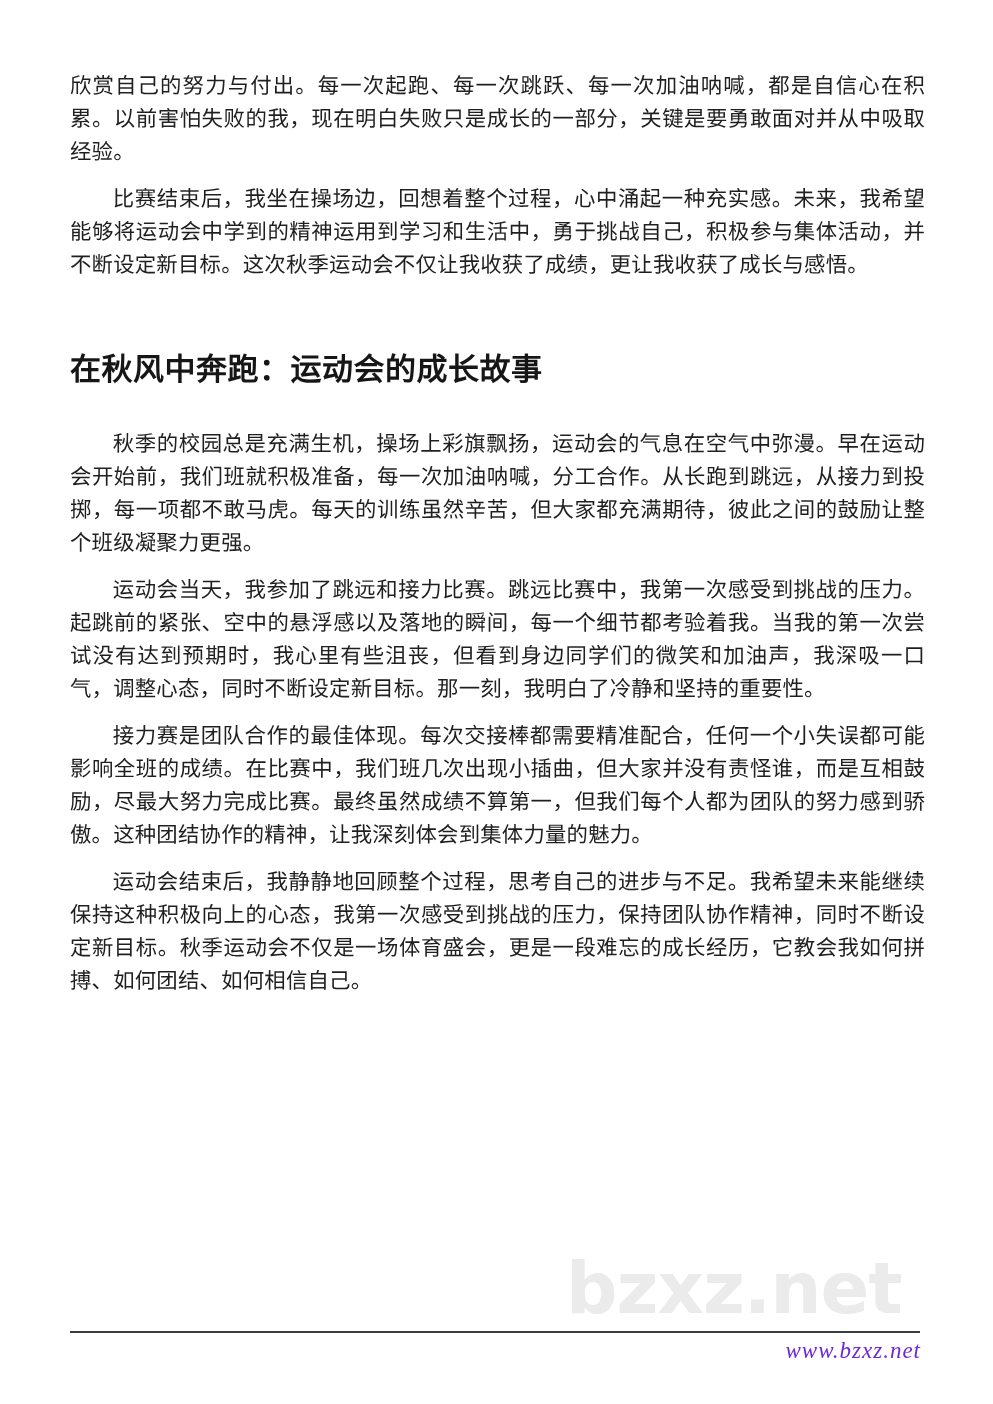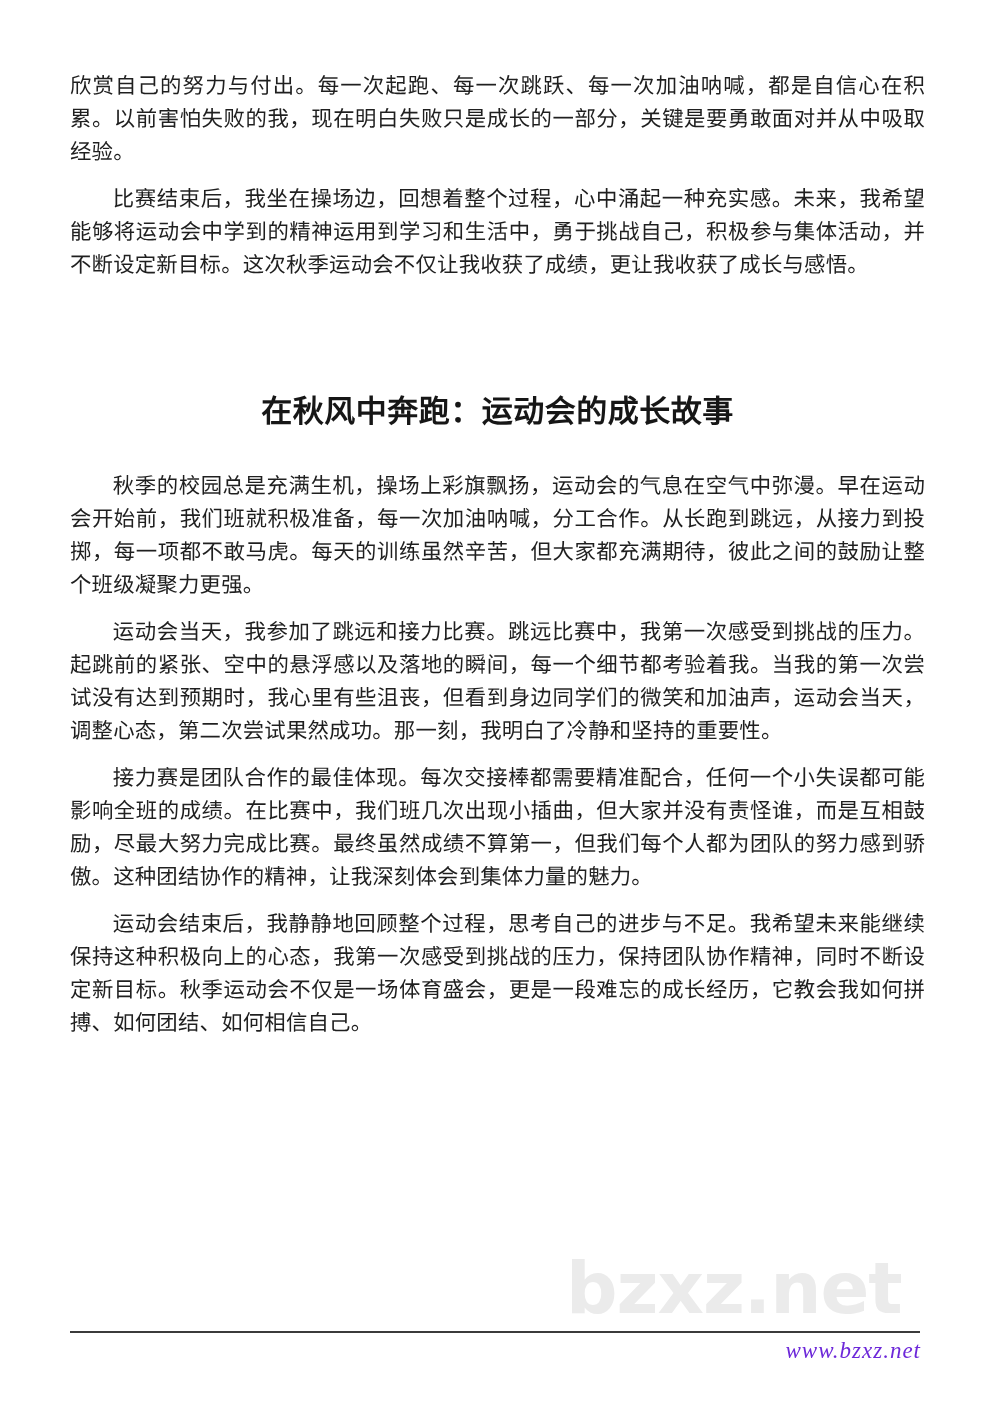--- a/index.html
+++ b/index.html
@@ -28,25 +28,25 @@
     font-size: 21.4px;
     line-height: 33px;
     text-align: justify;
     text-indent: 2em;
     letter-spacing: 0.2px;
   }
   .content p.leading-first {
     text-indent: 0;
   }
   h1.essay-title {
-    margin: 110px 0 38px 0;
+    margin: 68px 0 38px 0;
     font-size: 31px;
     line-height: 40px;
     font-weight: 700;
-    text-align: center;
+    text-align: left;
     letter-spacing: 0.5px;
     color: #161616;
   }
   .watermark {
     position: absolute;
     left: 566px;
     top: 1252px;
     font-family: "DejaVu Sans", "Liberation Sans", sans-serif;
     font-weight: 700;
     font-size: 72px;
@@ -84,21 +84,21 @@
   <div class="content">
 
     <p class="leading-first">欣赏自己的努力与付出。每一次起跑、每一次跳跃、每一次加油呐喊，都是自信心在积累。以前害怕失败的我，现在明白失败只是成长的一部分，关键是要勇敢面对并从中吸取经验。</p>
 
     <p>比赛结束后，我坐在操场边，回想着整个过程，心中涌起一种充实感。未来，我希望能够将运动会中学到的精神运用到学习和生活中，勇于挑战自己，积极参与集体活动，并不断设定新目标。这次秋季运动会不仅让我收获了成绩，更让我收获了成长与感悟。</p>
 
     <h1 class="essay-title">在秋风中奔跑：运动会的成长故事</h1>
 
     <p>秋季的校园总是充满生机，操场上彩旗飘扬，运动会的气息在空气中弥漫。早在运动会开始前，我们班就积极准备，每一次加油呐喊，分工合作。从长跑到跳远，从接力到投掷，每一项都不敢马虎。每天的训练虽然辛苦，但大家都充满期待，彼此之间的鼓励让整个班级凝聚力更强。</p>
 
-    <p>运动会当天，我参加了跳远和接力比赛。跳远比赛中，我第一次感受到挑战的压力。起跳前的紧张、空中的悬浮感以及落地的瞬间，每一个细节都考验着我。当我的第一次尝试没有达到预期时，我心里有些沮丧，但看到身边同学们的微笑和加油声，运动会当天，调整心态，第二次尝试果然成功。那一刻，我明白了冷静和坚持的重要性。</p>
+    <p>运动会当天，我参加了跳远和接力比赛。跳远比赛中，我第一次感受到挑战的压力。起跳前的紧张、空中的悬浮感以及落地的瞬间，每一个细节都考验着我。当我的第一次尝试没有达到预期时，我心里有些沮丧，但看到身边同学们的微笑和加油声，我深吸一口气，调整心态，同时不断设定新目标。那一刻，我明白了冷静和坚持的重要性。</p>
 
     <p>接力赛是团队合作的最佳体现。每次交接棒都需要精准配合，任何一个小失误都可能影响全班的成绩。在比赛中，我们班几次出现小插曲，但大家并没有责怪谁，而是互相鼓励，尽最大努力完成比赛。最终虽然成绩不算第一，但我们每个人都为团队的努力感到骄傲。这种团结协作的精神，让我深刻体会到集体力量的魅力。</p>
 
 
     <p>运动会结束后，我静静地回顾整个过程，思考自己的进步与不足。我希望未来能继续保持这种积极向上的心态，我第一次感受到挑战的压力，保持团队协作精神，同时不断设定新目标。秋季运动会不仅是一场体育盛会，更是一段难忘的成长经历，它教会我如何拼搏、如何团结、如何相信自己。</p>
 
   </div>
 
   <div class="watermark">bzxz.net</div>
 

